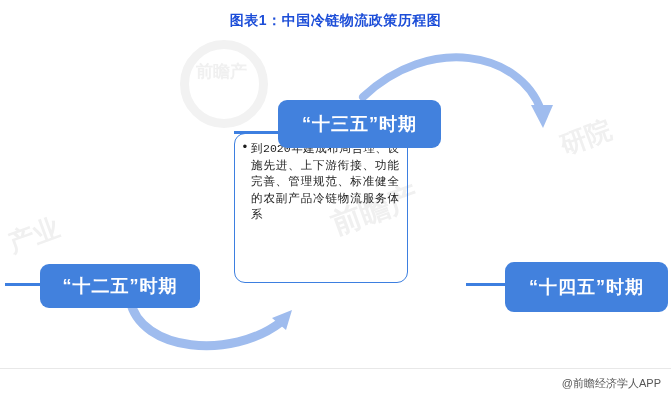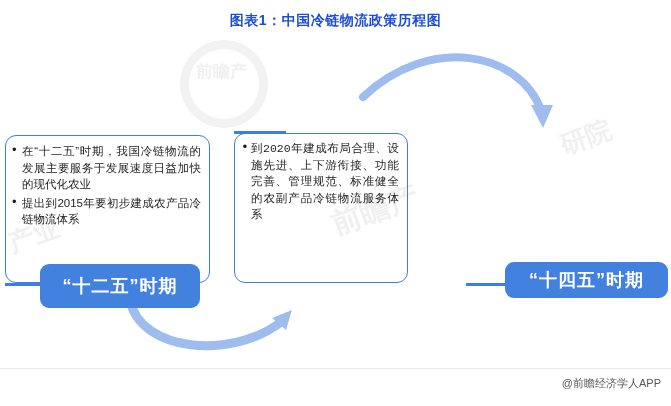--- a/index.html
+++ b/index.html
@@ -92,21 +92,21 @@
     font-weight:bold;
     display:flex;
     align-items:center;
     justify-content:center;
     letter-spacing:1px;
     z-index:5;
     white-space:nowrap;
   }
   #pill-left{left:40px;top:264px;width:160px;height:44px;}
   #pill-mid{left:278px;top:100px;width:163px;height:48px;}
-  #pill-right{left:505px;top:262px;width:163px;height:36px;}
+  #pill-right{left:505px;top:262px;width:163px;height:50px;}
 
   
   .stub{
     position:absolute;
     height:3px;
     background:#3d7fe0;
     z-index:4;
   }
 
   
@@ -150,35 +150,30 @@
       <path d="M 130 300 C 140 352, 232 360, 281 322" fill="none" stroke="#9fbcee" stroke-width="9" stroke-linecap="round"></path>
       <polygon points="292 310, 272 318, 286 330" fill="#9fbcee"></polygon>
     </g>
 
     <g>
       <path d="M 363 97 C 430 34, 520 52, 541 110" fill="none" stroke="#9fbcee" stroke-width="8" stroke-linecap="round"></path>
       <polygon points="543 128, 531 105, 553 105" fill="#9fbcee"></polygon>
     </g>
   </svg>
 
-  <div class="card" id="card-left">
-    <ul>
-      <li>在“十二五”时期，我国冷链物流的发展主要服务于发展速度日益加快的现代化农业</li>
-      <li>提出到2015年要初步建成农产品冷链物流体系</li>
-    </ul>
-  </div>
   <div class="stub" style="left:5px;top:283px;width:55px;"></div>
   <div class="pill" id="pill-left">“十二五”时期</div>
 
   <div class="card" id="card-mid">
     <ul>
       <li>到2020年建成布局合理、设施先进、上下游衔接、功能完善、管理规范、标准健全的农副产品冷链物流服务体系</li>
     </ul>
   </div>
   <div class="stub" style="left:234px;top:131px;width:52px;"></div>
+  <div class="pill" id="pill-mid">“十三五”时期</div>
 
   <div class="stub" style="left:466px;top:283px;width:48px;"></div>
   <div class="pill" id="pill-right">“十四五”时期</div>
 
   <div class="rule"></div>
   <div class="footer-right">@前瞻经济学人APP</div>
 
 </div>
 
 </body></html>

